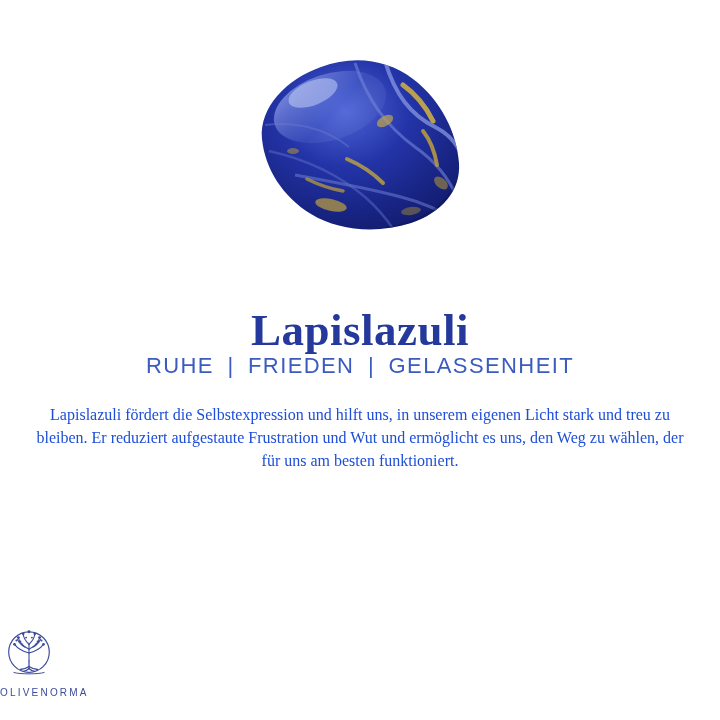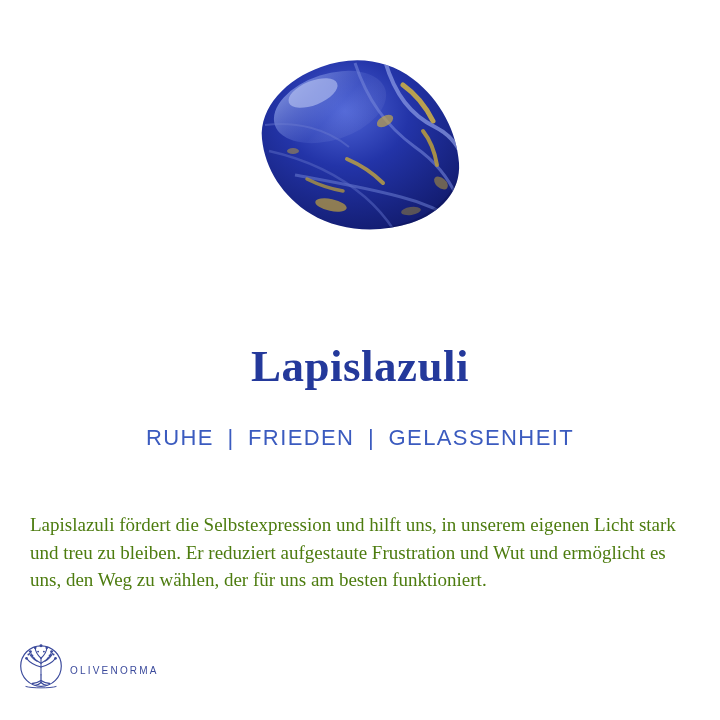--- a/index.html
+++ b/index.html
@@ -14,21 +14,20 @@
     overflow: hidden;
   }
   .card {
     position: relative;
     width: 720px;
     height: 720px;
     background: #ffffff;
     display: flex;
     flex-direction: column;
     align-items: center;
-    gap: 36px;
   }
 
   
   .stone-area {
     width: 720px;
     height: 290px;
     position: relative;
     display: flex;
     align-items: center;
     justify-content: center;
@@ -68,35 +67,34 @@
   .kw-sep {
     color: #3b5bbf;
     padding: 0 6px;
   }
 
   
   .description {
     margin-top: 24px;
     width: 660px;
     font-family: "Liberation Serif", serif;
-    font-size: 19px;
+    font-size: 16px;
     line-height: 1.45;
-    color: #4d7c0f;
+    color: #1d4ed8;
+    text-align: center;
   }
 
   
   .logo-block {
     position: absolute;
     bottom: 22px;
     left: 0;
     right: 0;
     display: flex;
-    flex-direction: row;
-    align-items: center;
-    padding-left: 12px;
+    flex-direction: column;
   }
   .logo-mark {
     width: 58px;
     height: 58px;
     display: block;
   }
   .logo-text {
     margin-top: 3px;
     font-family: "Liberation Sans", sans-serif;
     font-size: 10px;

